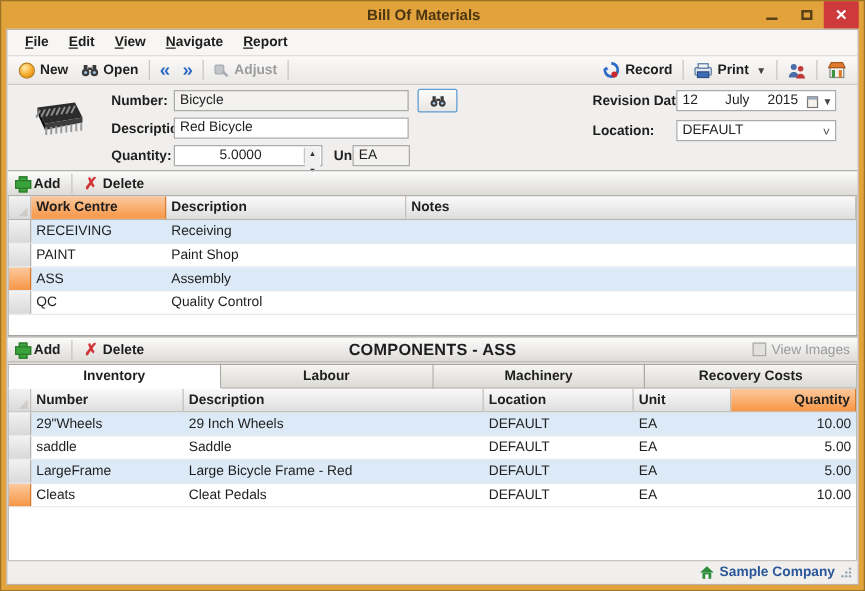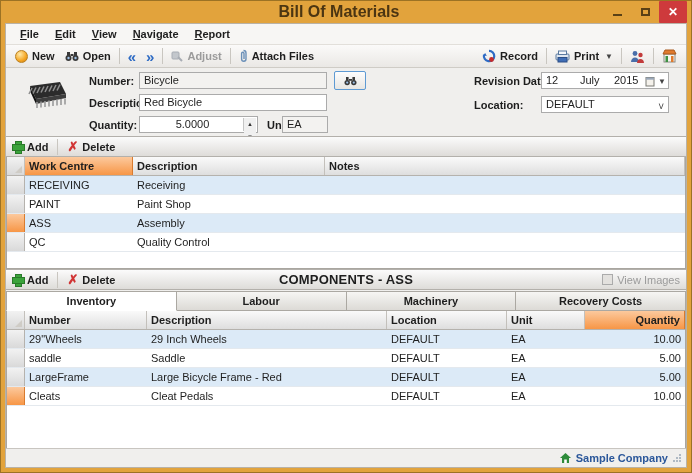--- a/index.html
+++ b/index.html
@@ -10,21 +10,21 @@
     width:692px; height:473px;
     background:#E2A33C;
     border:1px solid #9C7224;
     padding:4px; padding-top:0;
     display:flex; flex-direction:column;
     box-shadow:0 3px 10px rgba(0,0,0,.35);
   }
 
   
   .titlebar { height:22px; display:flex; align-items:center; flex:none; }
-  .title { flex:1; text-align:center; font-size:16px; font-weight:bold; color:#4b3512; padding-left:70px; }
+  .title { flex:1; text-align:center; font-size:12px; font-weight:bold; color:#4b3512; padding-left:70px; }
   .win-controls { display:flex; align-items:stretch; height:22px; }
   .win-btn { width:28px; display:flex; align-items:center; justify-content:center; color:#5a4116; font-weight:bold; cursor:default; }
   .btn-min span { display:block; width:9px; height:2px; background:#5a4116; margin-top:6px; }
   .btn-max span { display:block; width:9px; height:8px; border:2px solid #5a4116; }
   .btn-close { background:#CE3A3C; color:#fff; font-size:12px; border-radius:1px; }
 
   
   .client { flex:1; display:flex; flex-direction:column; background:#F0EFED; border:1px solid #B9B2A6; overflow:hidden; }
 
   
@@ -167,28 +167,20 @@
       <div class="tb-btn disabled">
         <span>
           <svg width="12" height="12" viewBox="0 0 12 12">
               <rect x="1" y="2" width="7" height="7" rx="1" fill="#c3c7cc" stroke="#a8adb4"></rect>
               <path d="M7 7l4 4" stroke="#a8adb4" stroke-width="2"></path>
             </svg>
         </span>
         <span>Adjust</span>
       </div>
       <div class="tb-sep"></div>
-      <div class="tb-btn">
-        <span>
-          <svg width="9" height="14" viewBox="0 0 9 14">
-              <path d="M4.5 1.5c1.5 0 2.5 1 2.5 2.5v6a2.2 2.2 0 0 1-4.4 0V4.5a1.2 1.2 0 0 1 2.4 0V10" fill="none" stroke="#6b90b8" stroke-width="1.4"></path>
-            </svg>
-        </span>
-        <span>Attach Files</span>
-      </div>
 
       <div class="tb-right">
         <div class="tb-btn">
           <span>
             <svg width="14" height="14" viewBox="0 0 14 14">
                 <path d="M7 1.8a5.2 5.2 0 1 1-5 4" fill="none" stroke="#2E6BC4" stroke-width="2.2"></path>
                 <path d="M0.8 6.5l2.4-2.4 1.6 2.8z" fill="#2E6BC4"></path>
                 <circle cx="9.5" cy="10.5" r="2.4" fill="#C62A2A"></circle>
               </svg>
           </span>

